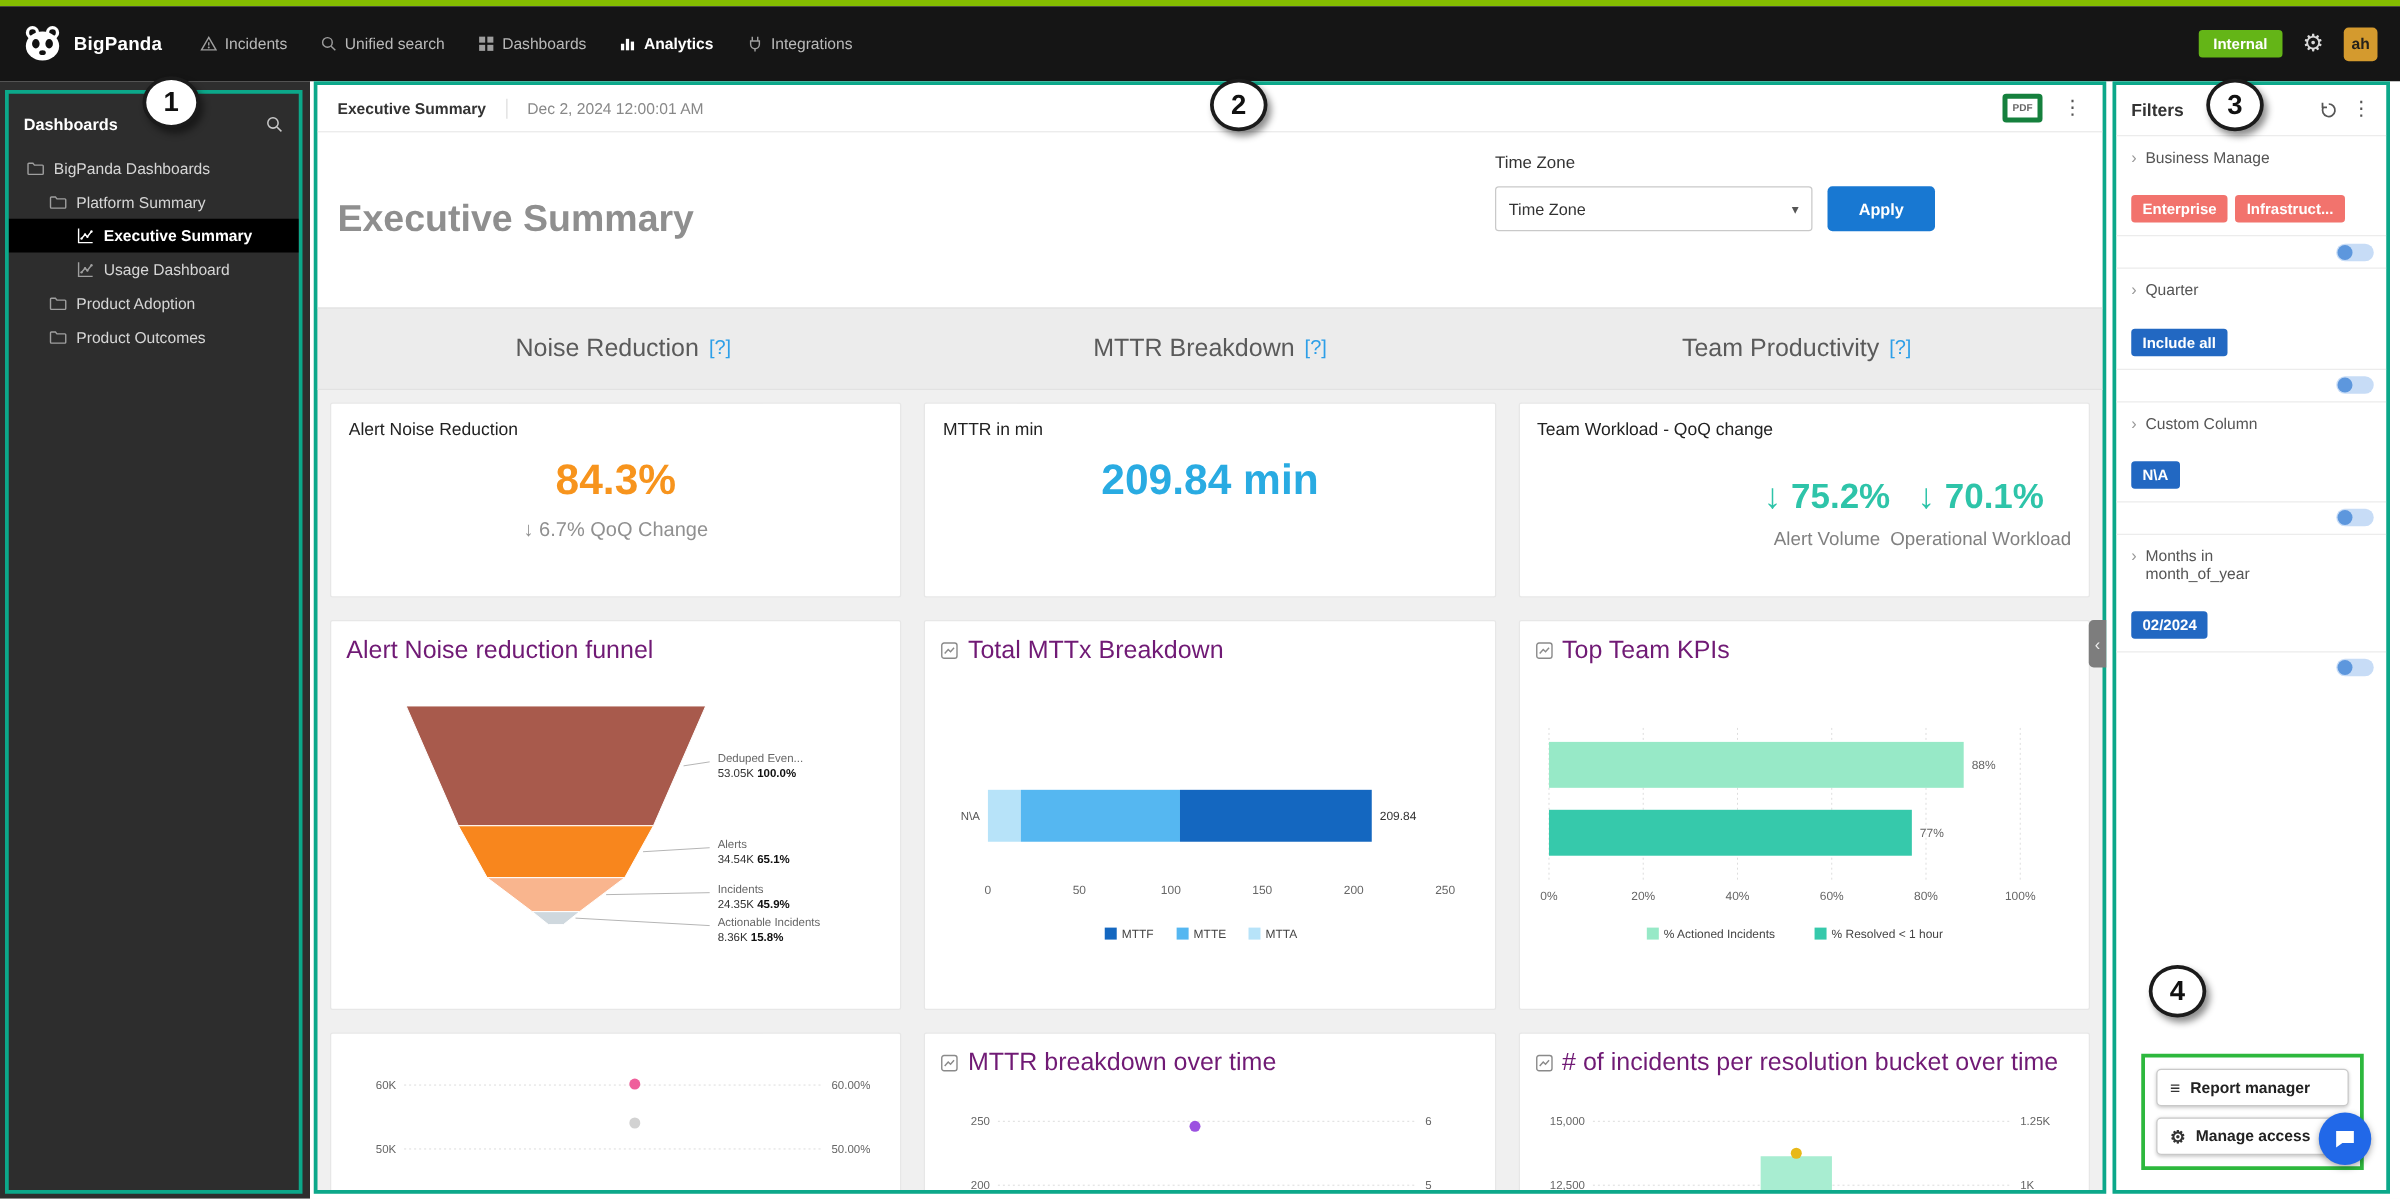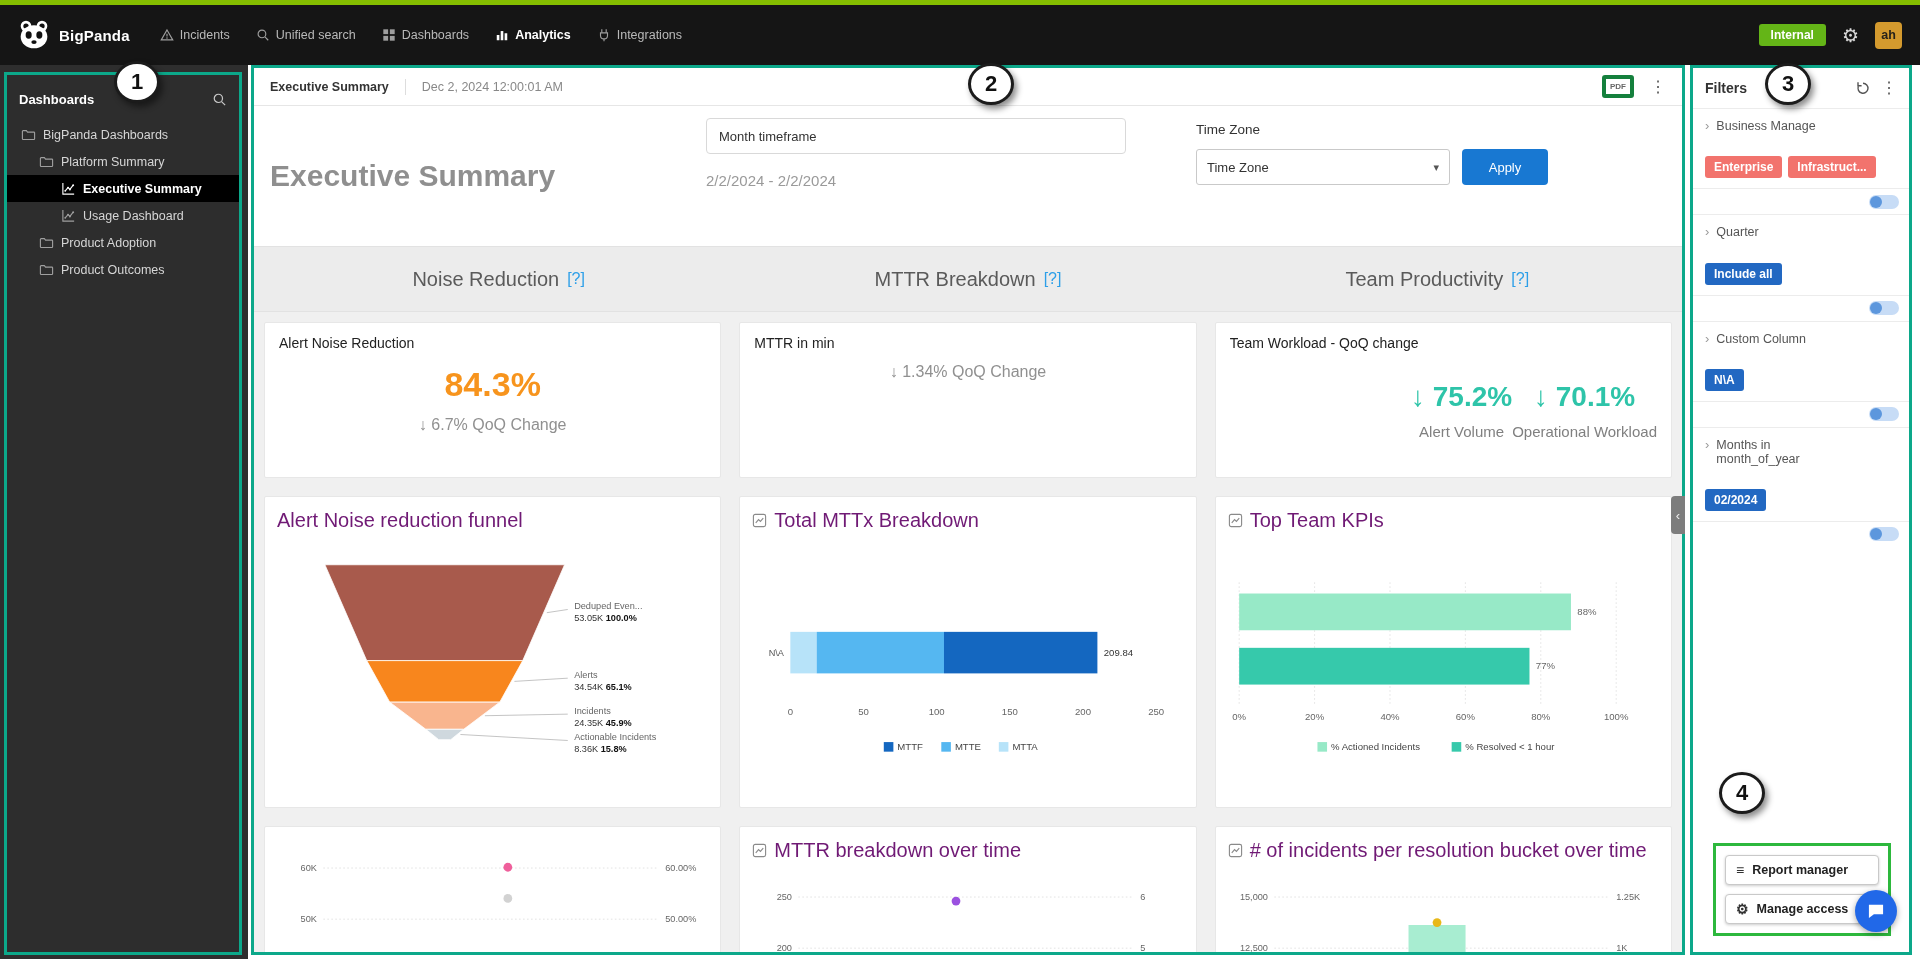--- a/index.html
+++ b/index.html
@@ -54,21 +54,21 @@
   .m-controls{height:140px;background:#fff;display:flex;padding:0 16px;flex:none}
   .m-title{flex:1;align-self:center;font-size:30px;font-weight:bold;color:#8f8f8f}
   .m-timeframe{width:420px;margin-top:12px}
   .tf-input{width:100%;height:36px;border:1px solid #d9d9d9;border-radius:4px;padding:0 12px;font-size:13px;color:#333;font-family:"Liberation Sans",sans-serif;background:#fff}
   .tf-range{margin-top:18px;font-size:15px;color:#9a9a9a}
   .m-tz{width:352px;margin-left:70px;margin-right:118px}
   .tz-label{margin-top:16px;font-size:13.5px;color:#333}
   .tz-row{display:flex;margin-top:12px}
   .tz-select{flex:1;height:36px;border:1px solid #c9c9c9;border-radius:3px;display:flex;align-items:center;padding:0 10px;font-size:13px;color:#333;background:#fff;cursor:pointer}
   .tz-select .chev{margin-left:auto;color:#555;font-size:11px}
-  .apply{width:86px;height:36px;margin-left:12px;background:#1878d2;border:none;border-radius:4px;color:#fff;font-size:13px;font-weight:normal;cursor:pointer;font-family:"Liberation Sans",sans-serif}
+  .apply{width:86px;height:36px;margin-left:12px;background:#1878d2;border:none;border-radius:4px;color:#fff;font-size:13px;font-weight:bold;cursor:pointer;font-family:"Liberation Sans",sans-serif}
   .m-band{height:66px;background:#ececec;border-top:1px solid #e2e2e2;border-bottom:1px solid #e2e2e2;display:flex;padding:0 10px;flex:none}
   .band-cell{flex:1;display:flex;align-items:center;justify-content:center}
   .band-title{font-size:20px;color:#5a5a5a}
   .band-help{font-size:16px;color:#2d9fe8;margin-left:8px;cursor:pointer}
   .m-body{height:640px;overflow:hidden;padding:10px 10px 0}
   .row{display:flex;gap:18px;margin-bottom:18px}
   .card{flex:1;background:#fff;border:1px solid #e7e7e7;border-radius:2px}
   .kpi-row .card{height:156px;padding:12px 14px}
   .kpi-title{font-size:14px;color:#222}
   .kpi-value{text-align:center;font-size:34px;font-weight:bold;margin-top:14px}
@@ -250,24 +250,20 @@
       <span class="m-tab">Executive Summary</span>
       <span class="m-divider"></span>
       <span class="m-time">Dec 2, 2024 12:00:01 AM</span>
       <span class="spacer"></span>
       <span class="pdf-badge">PDF</span>
       <span class="kebab">⋮</span>
     </div>
 
     <div class="m-controls">
       <div class="m-title">Executive Summary</div>
-      <div class="m-timeframe">
-        <input class="tf-input" readonly="" value="Month timeframe" style="">
-        <div class="tf-range">2/2/2024 - 2/2/2024</div>
-      </div>
       <div class="m-tz">
         <div class="tz-label">Time Zone</div>
         <div class="tz-row">
           <div class="tz-select">
             <span>Time Zone</span>
             <span class="chev">▾</span>
           </div>
           <button class="apply">Apply</button>
         </div>
       </div>
@@ -291,21 +287,21 @@
     <div class="m-body">
 
       <div class="row kpi-row">
         <div class="card">
           <div class="kpi-title">Alert Noise Reduction</div>
           <div class="kpi-value" style="color: rgb(247, 148, 29);">84.3%</div>
           <div class="kpi-change">↓ 6.7% QoQ Change</div>
         </div>
         <div class="card">
           <div class="kpi-title">MTTR in min</div>
-          <div class="kpi-change">↓ 1.34% QoQ Change</div>
+          <div class="kpi-value" style="color: rgb(41, 171, 226);">209.84 min</div>
         </div>
         <div class="card">
           <div class="kpi-title">Team Workload - QoQ change</div>
           <div class="wl-stats">
             <div class="wl-stat">
               <div class="wl-value" style="color: rgb(46, 196, 169);">↓ 75.2%</div>
               <div class="wl-label">Alert Volume</div>
             </div>
             <div class="wl-stat">
               <div class="wl-value" style="color: rgb(46, 196, 169);">↓ 70.1%</div>

